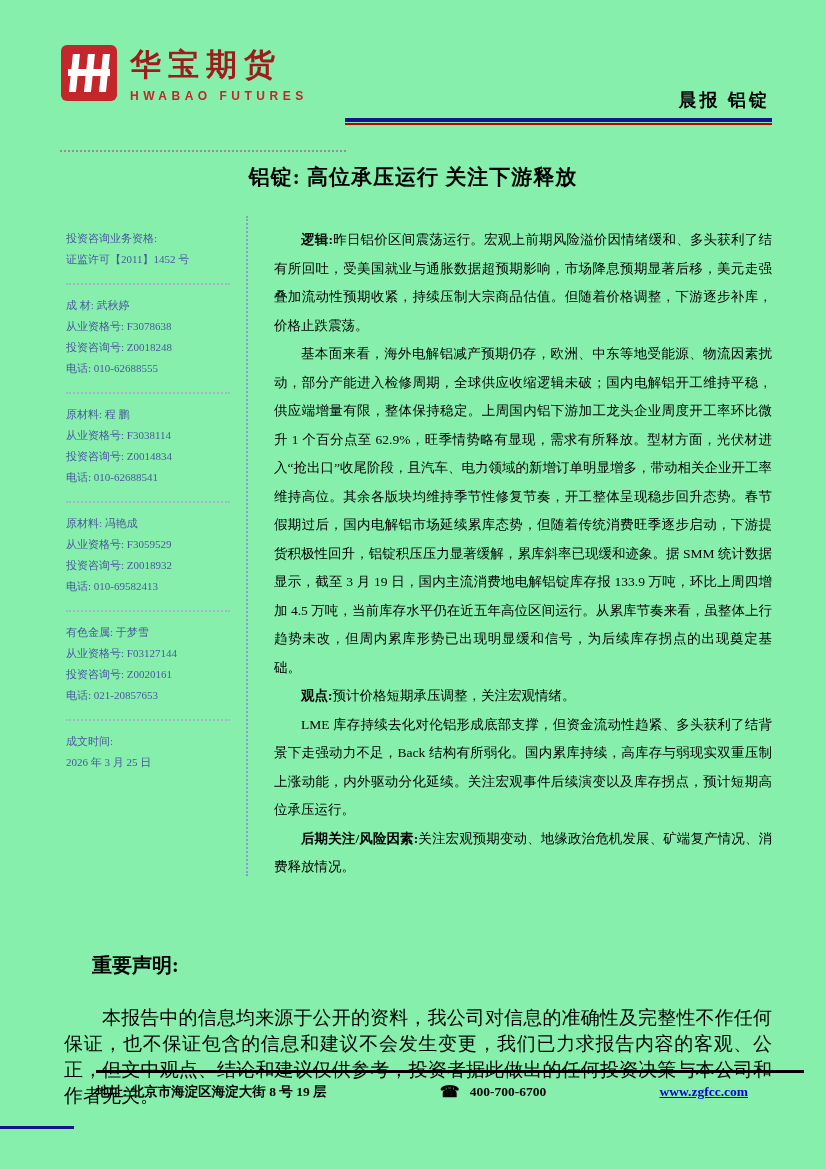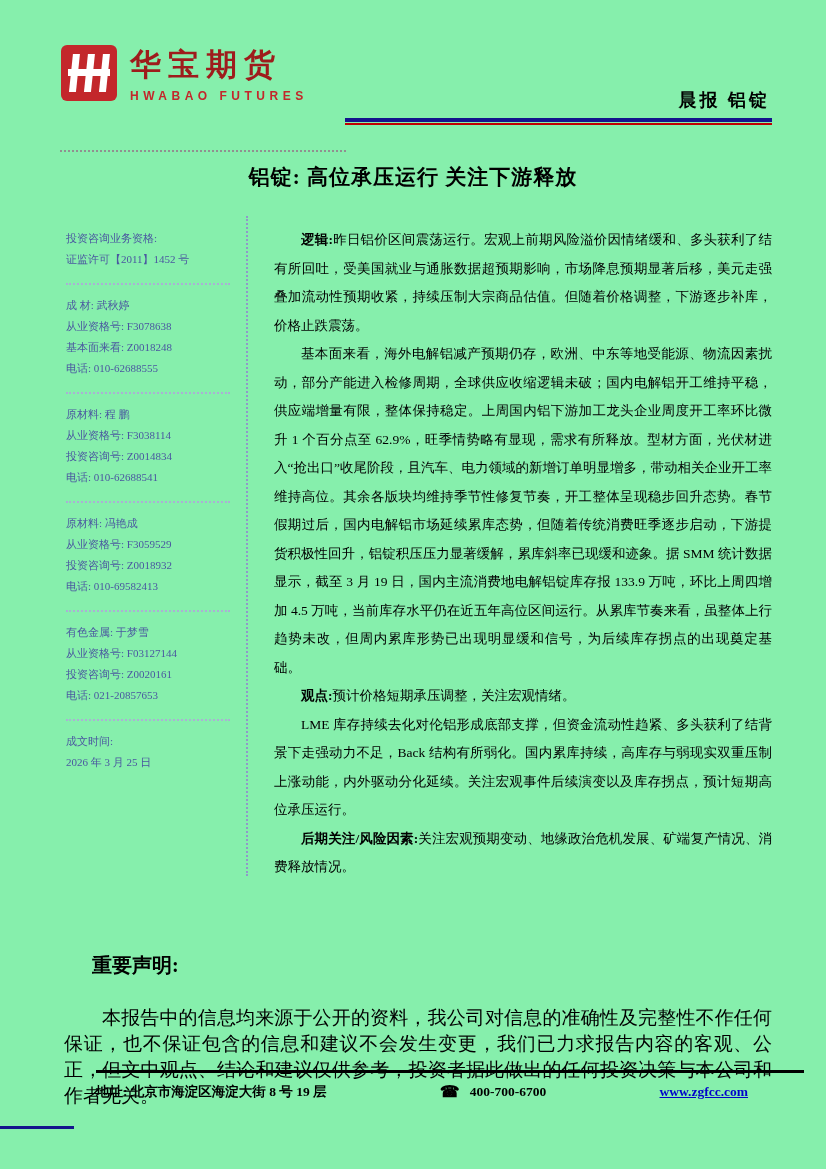--- a/index.html
+++ b/index.html
@@ -104,21 +104,21 @@
     <aside class="sidebar">
       <section class="sb-section">
         <div class="sb-line">投资咨询业务资格:</div>
         <div class="sb-line">证监许可【2011】1452 号</div>
       </section>
 
 
       <section class="sb-section">
         <div class="sb-line">成 材: 武秋婷</div>
         <div class="sb-line">从业资格号: F3078638</div>
-        <div class="sb-line">基本面来看: Z0018248</div>
+        <div class="sb-line">投资咨询号: Z0018248</div>
         <div class="sb-line">电话: 010-62688555</div>
       </section>
 
       <section class="sb-section">
         <div class="sb-line">原材料: 程 鹏</div>
         <div class="sb-line">从业资格号: F3038114</div>
         <div class="sb-line">投资咨询号: Z0014834</div>
         <div class="sb-line">电话: 010-62688541</div>
       </section>
 

